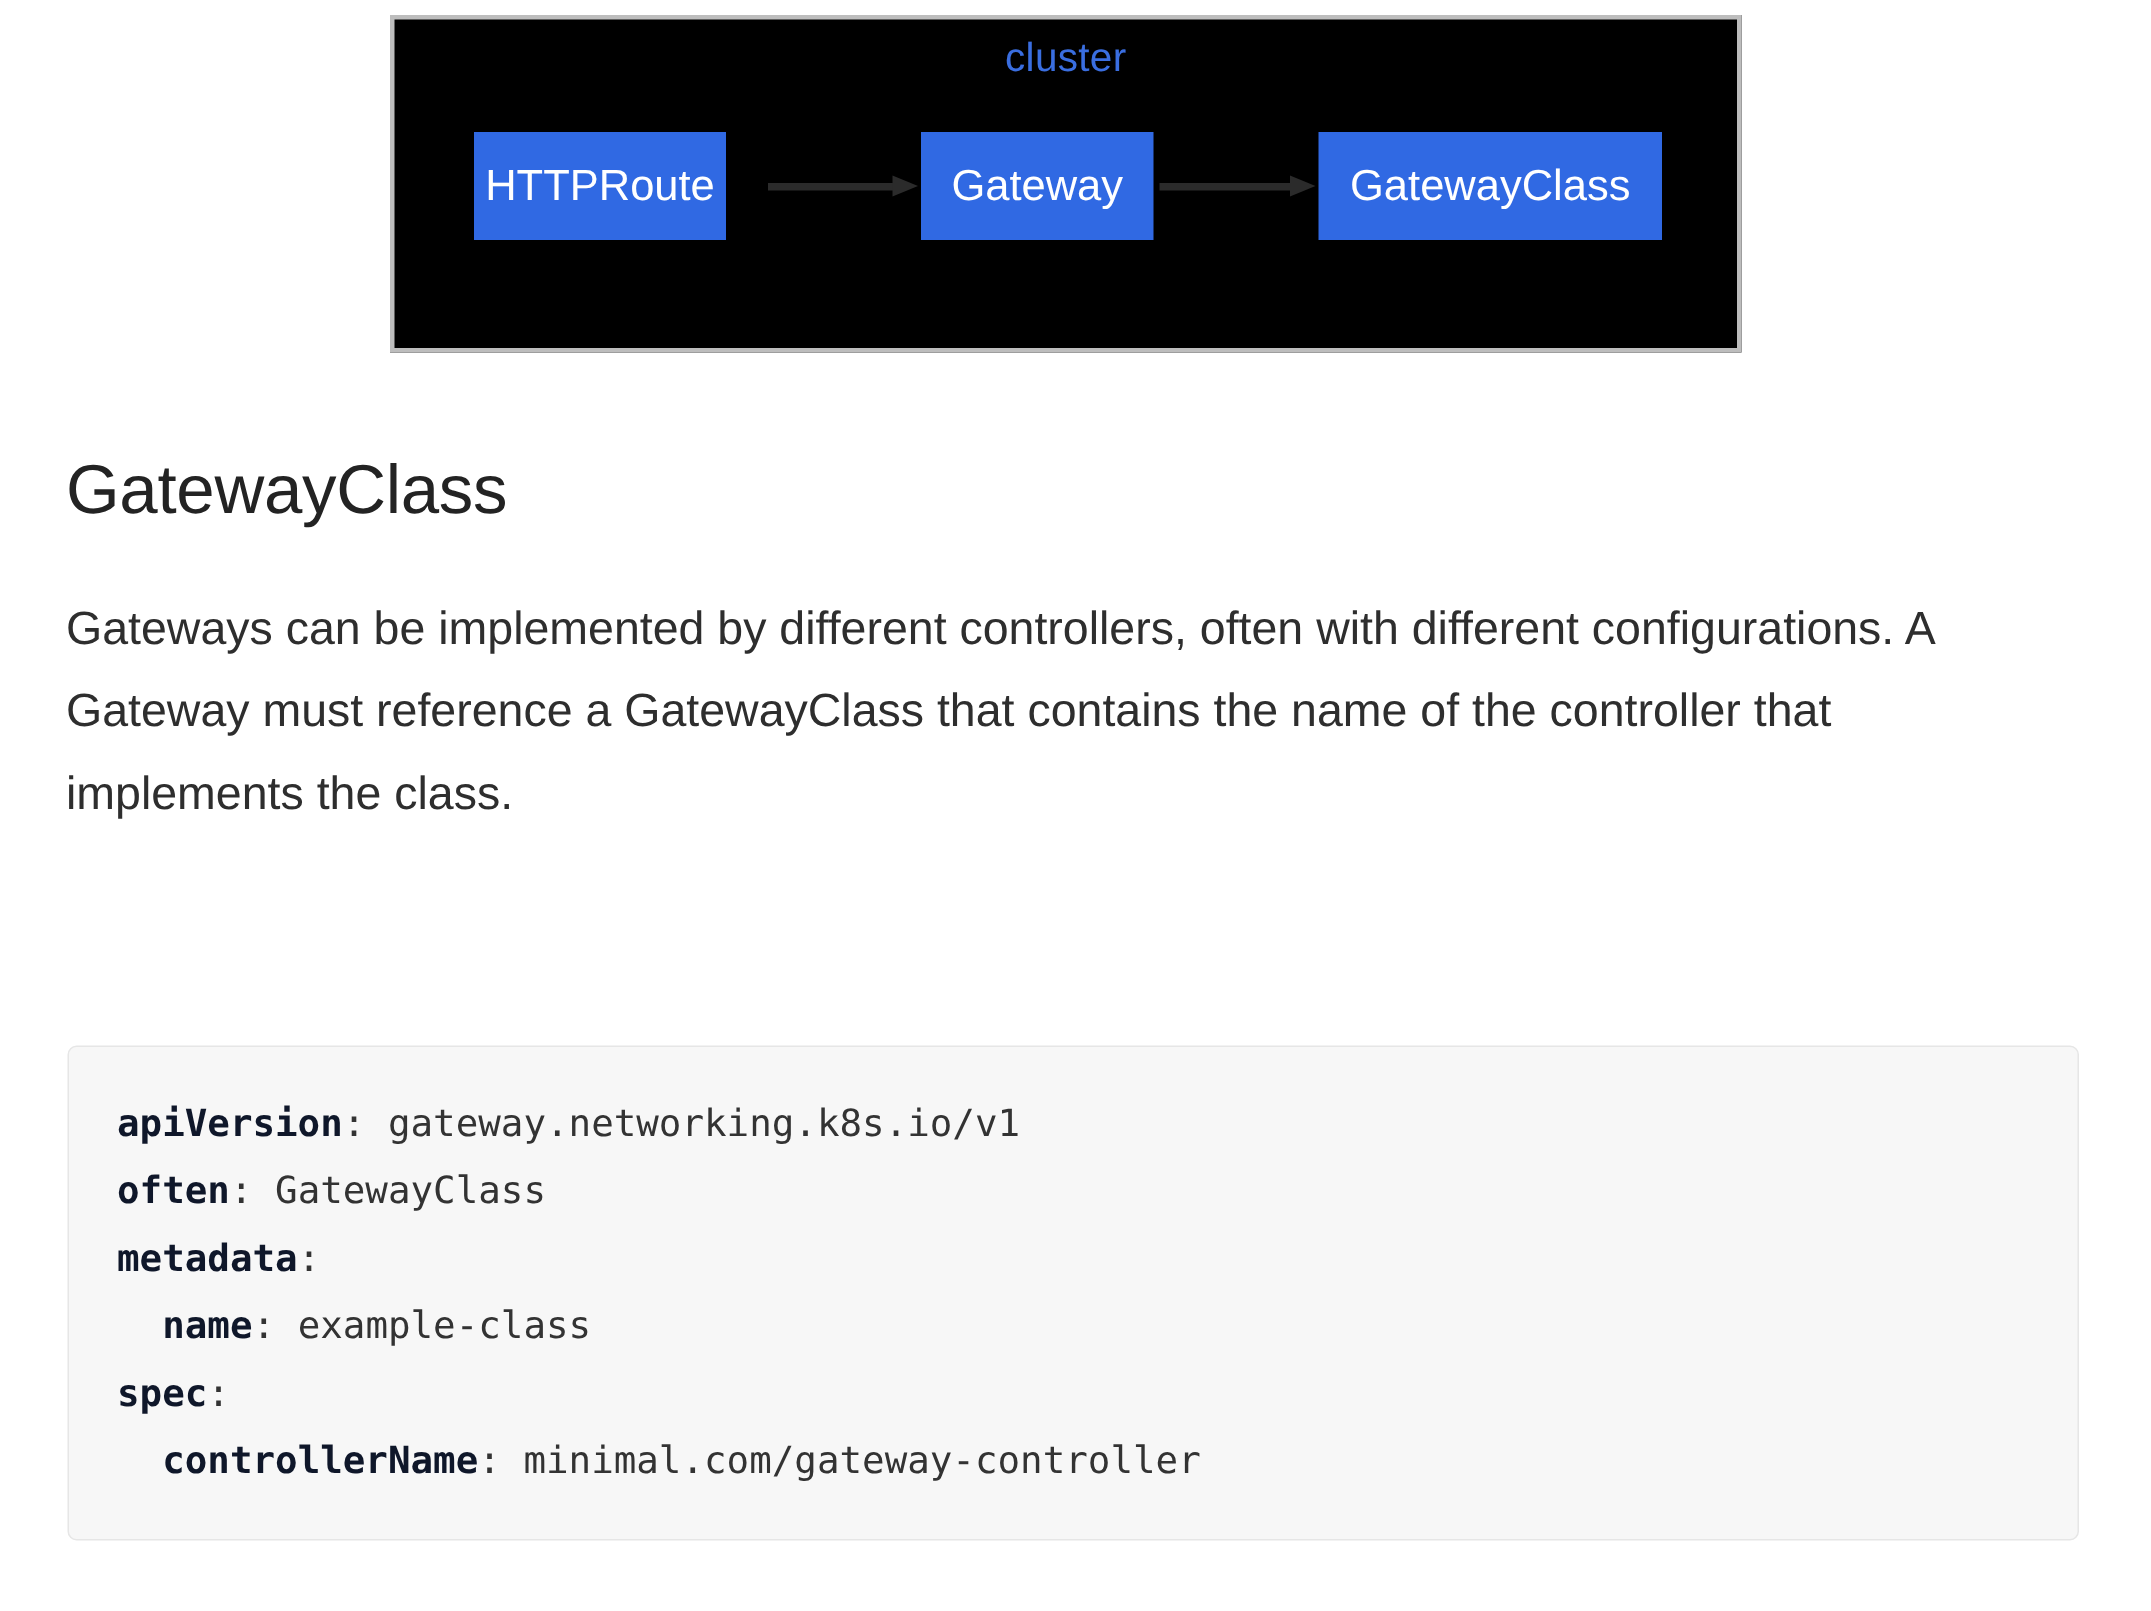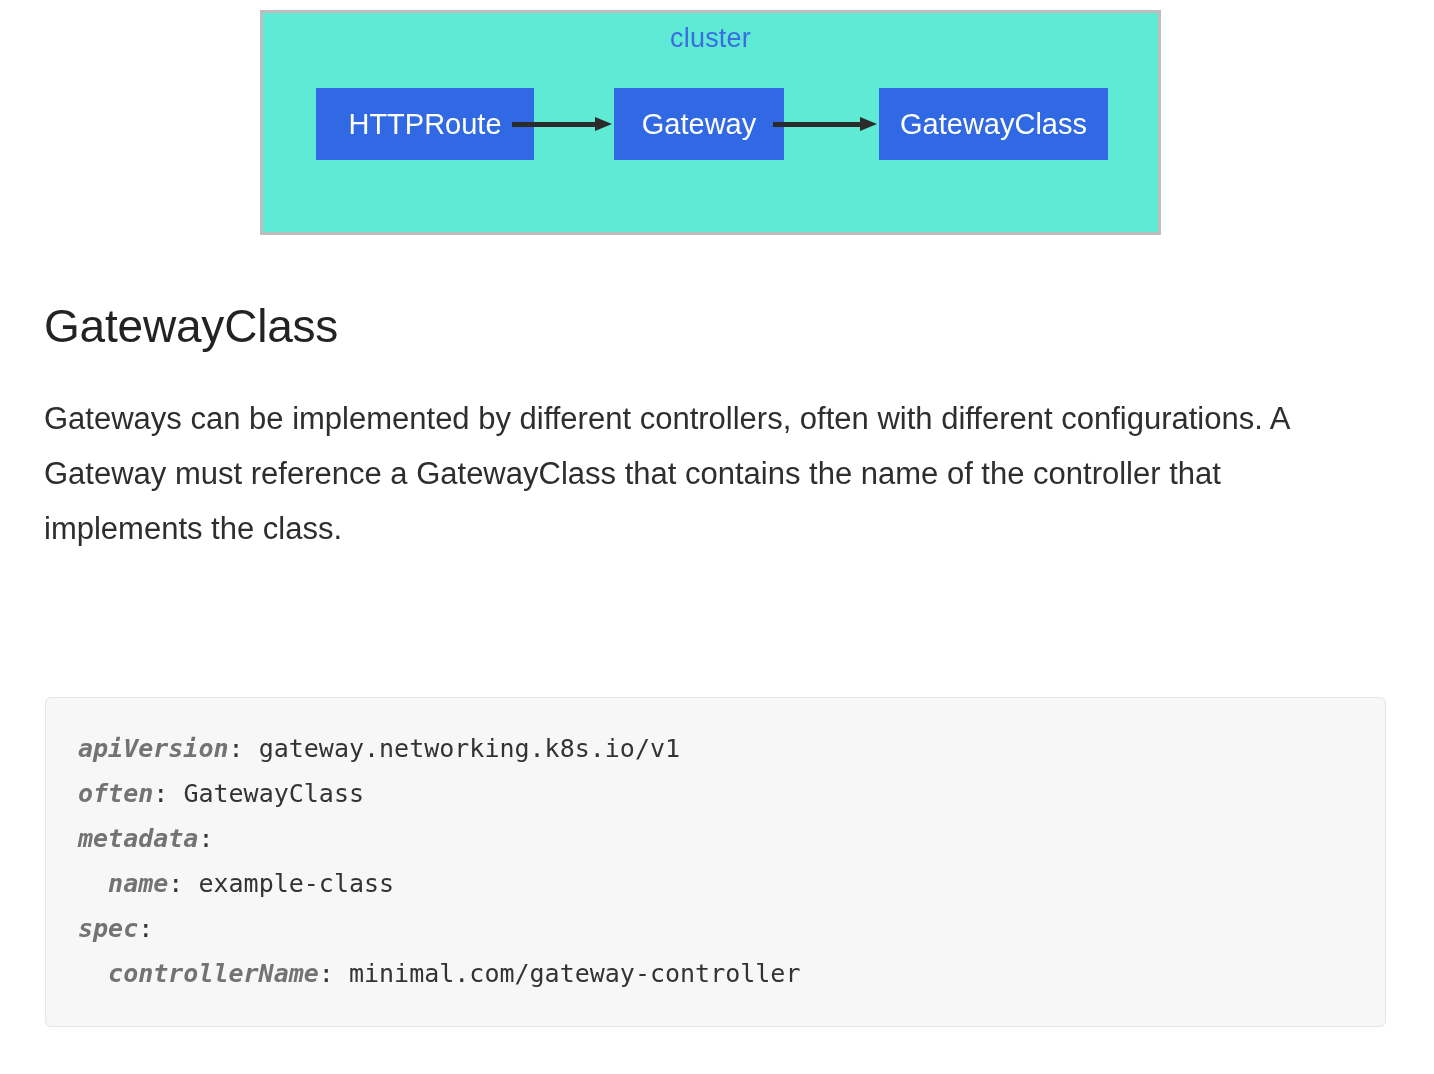--- a/index.html
+++ b/index.html
@@ -24,21 +24,21 @@
     width: 1434px;
     height: 250px;
   }
   .cluster-box {
     position: absolute;
     left: 260px;
     top: 10px;
     width: 901px;
     height: 225px;
     border: 3px solid #bdbdbd;
-    background: #5eead4;
+    background: #000000;
     box-sizing: border-box;
   }
   .cluster-label {
     position: absolute;
     left: 0;
     right: 0;
     top: 10px;
     text-align: center;
     font-size: 27px;
     color: #3a6ee0;
@@ -51,22 +51,22 @@
     background: #3069e3;
     color: #ffffff;
     display: flex;
     align-items: center;
     justify-content: center;
     font-size: 29px;
     font-family: "Liberation Sans", sans-serif;
     line-height: 1;
     box-sizing: border-box;
   }
-  .node-httproute { left: 316px; top: 88px; width: 218px; }
-  .node-gateway   { left: 614px; top: 88px; width: 170px; }
+  .node-httproute { left: 316px; top: 88px; width: 168px; }
+  .node-gateway   { left: 614px; top: 88px; width: 155px; }
   .node-gwclass   { left: 879px; top: 88px; width: 229px; }
 
   .edge {
     position: absolute;
     top: 117px;
     height: 14px;
   }
   .edge-1 { left: 512px; width: 100px; }
   .edge-2 { left: 773px; width: 104px; }
   .edge .shaft {
@@ -128,21 +128,21 @@
     overflow: hidden;
   }
   pre.code {
     margin: 0;
     font-family: "DejaVu Sans Mono", "Liberation Mono", monospace;
     font-size: 25px;
     line-height: 1.8;
     color: #333333;
     white-space: pre;
   }
-  .k { color: #737373; font-weight: bold; font-style: italic; }
+  .k { color: #0f172a; font-weight: bold; }
   .p { color: #333333; }
   .v { color: #333333; text-align: center; }
 </style>
 </head>
 <body>
 
 <div class="diagram-wrap">
   <div class="cluster-box">
     <div class="cluster-label">cluster</div>
   </div>

